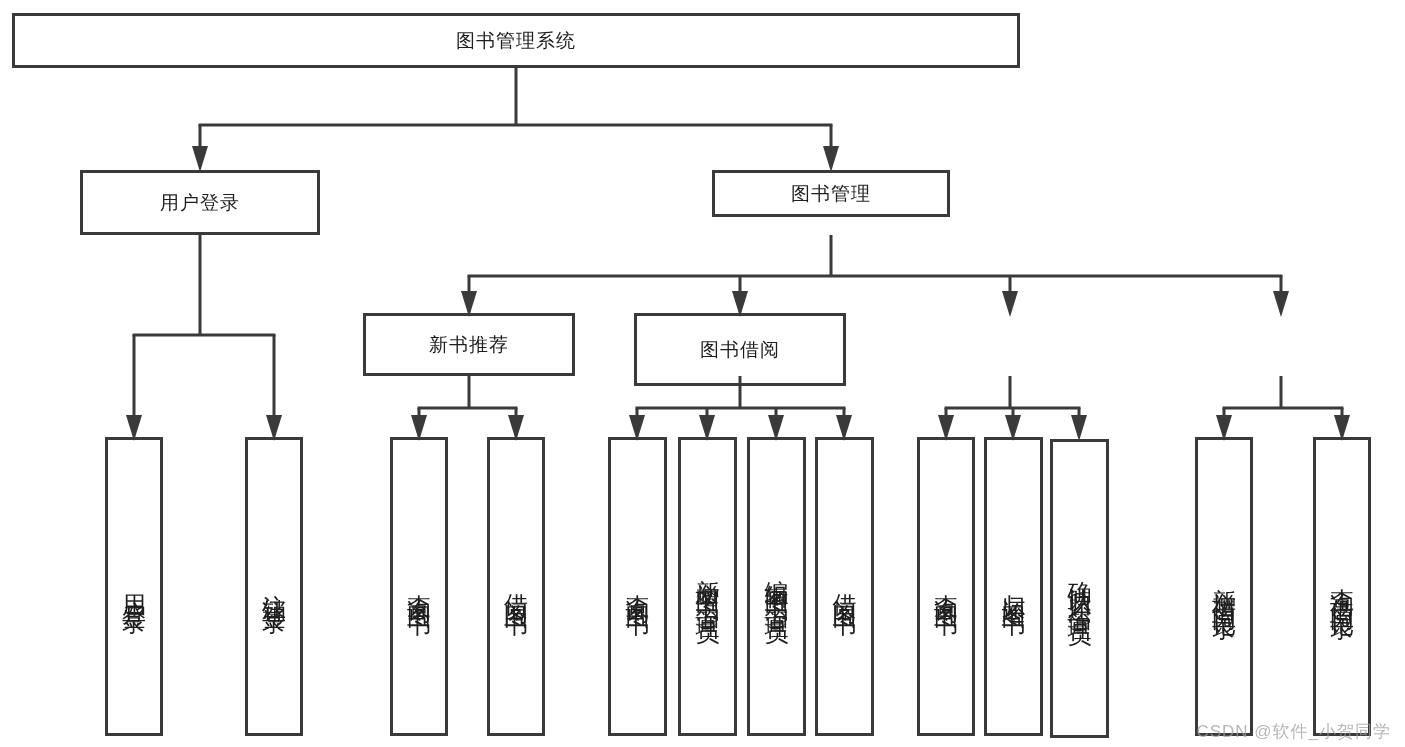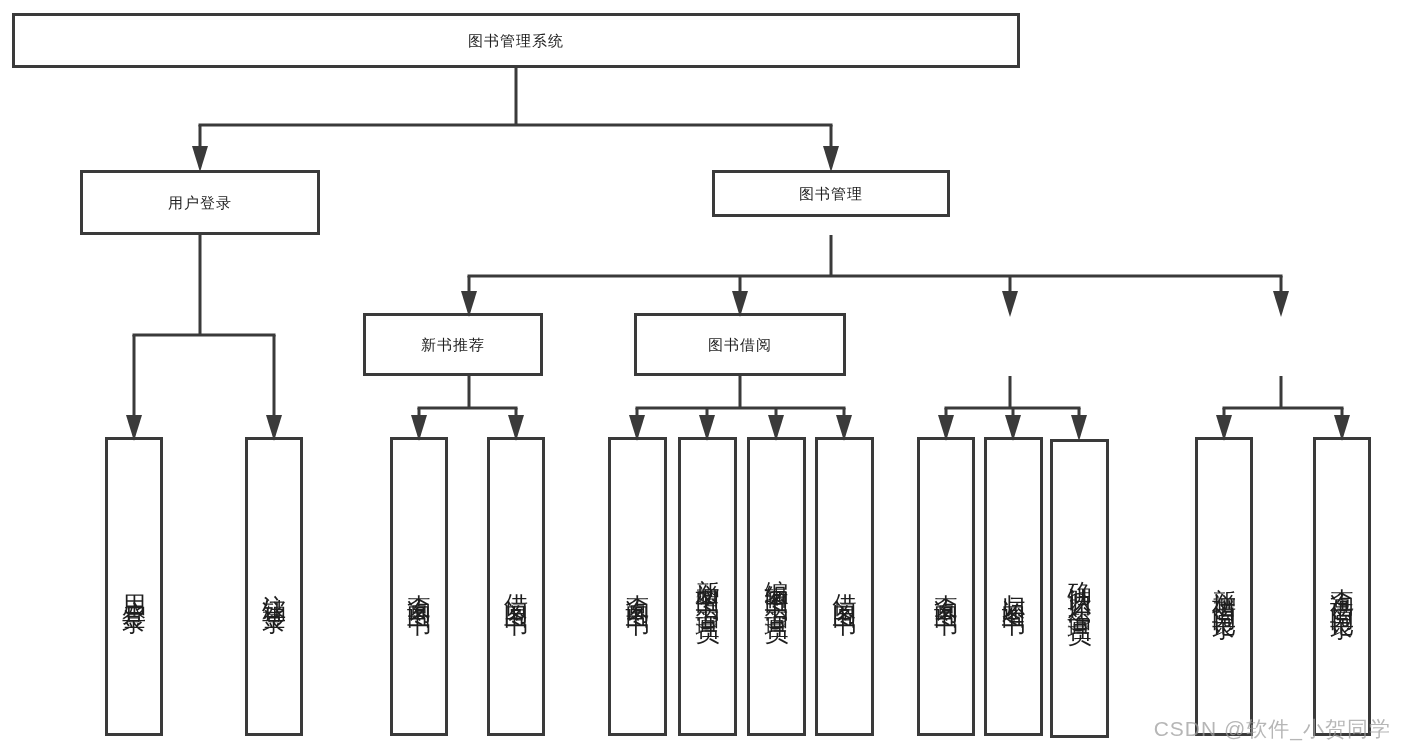--- a/index.html
+++ b/index.html
@@ -17,36 +17,36 @@
   .box{
     position:absolute;
     box-sizing:border-box;
     background:#ffffff;
     border:3px solid #3a3a3a;
     display:flex;align-items:center;justify-content:center;
     z-index:2;
   }
   .lbl{
     color:#1e1e1e;
-    font-size:15px;
+    font-size:19px;
     line-height:1;
     white-space:nowrap;
   }
   .h .lbl{letter-spacing:1px;}
   .v .lbl{
     writing-mode:vertical-rl;
     text-orientation:mixed;
     font-size:24px;
     letter-spacing:6px;
     white-space:normal;
   }
   .watermark{
     position:absolute;
     right:14px;bottom:4px;
-    font-size:21px;
+    font-size:17px;
     letter-spacing:1px;
     color:rgba(158,158,158,0.75);
     z-index:10;
     white-space:nowrap;
   }
   .line{stroke:#3a3a3a;stroke-width:3;fill:none;}
   .head{fill:#3a3a3a;stroke:none;}
 </style>
 </head>
 <body>
@@ -57,24 +57,24 @@
     <span class="lbl">图书管理系统</span>
   </div>
 
   <div class="box h" style="left:80px;top:170px;width:240px;height:65px">
     <span class="lbl">用户登录</span>
   </div>
   <div class="box h" style="left:712px;top:170px;width:238px;height:47px">
     <span class="lbl">图书管理</span>
   </div>
 
-  <div class="box h" style="left:363px;top:313px;width:180px;height:63px">
+  <div class="box h" style="left:363px;top:313px;width:212px;height:63px">
     <span class="lbl">新书推荐</span>
   </div>
-  <div class="box h" style="left:634px;top:313px;width:212px;height:63px">
+  <div class="box h" style="left:634px;top:313px;width:212px;height:73px">
     <span class="lbl">图书借阅</span>
   </div>
 
   <div class="box v" style="left:105px;top:437px;width:58px;height:299px">
     <span class="lbl">用户登录</span>
   </div>
   <div class="box v" style="left:245px;top:437px;width:58px;height:299px">
     <span class="lbl">注销登录</span>
   </div>
 

